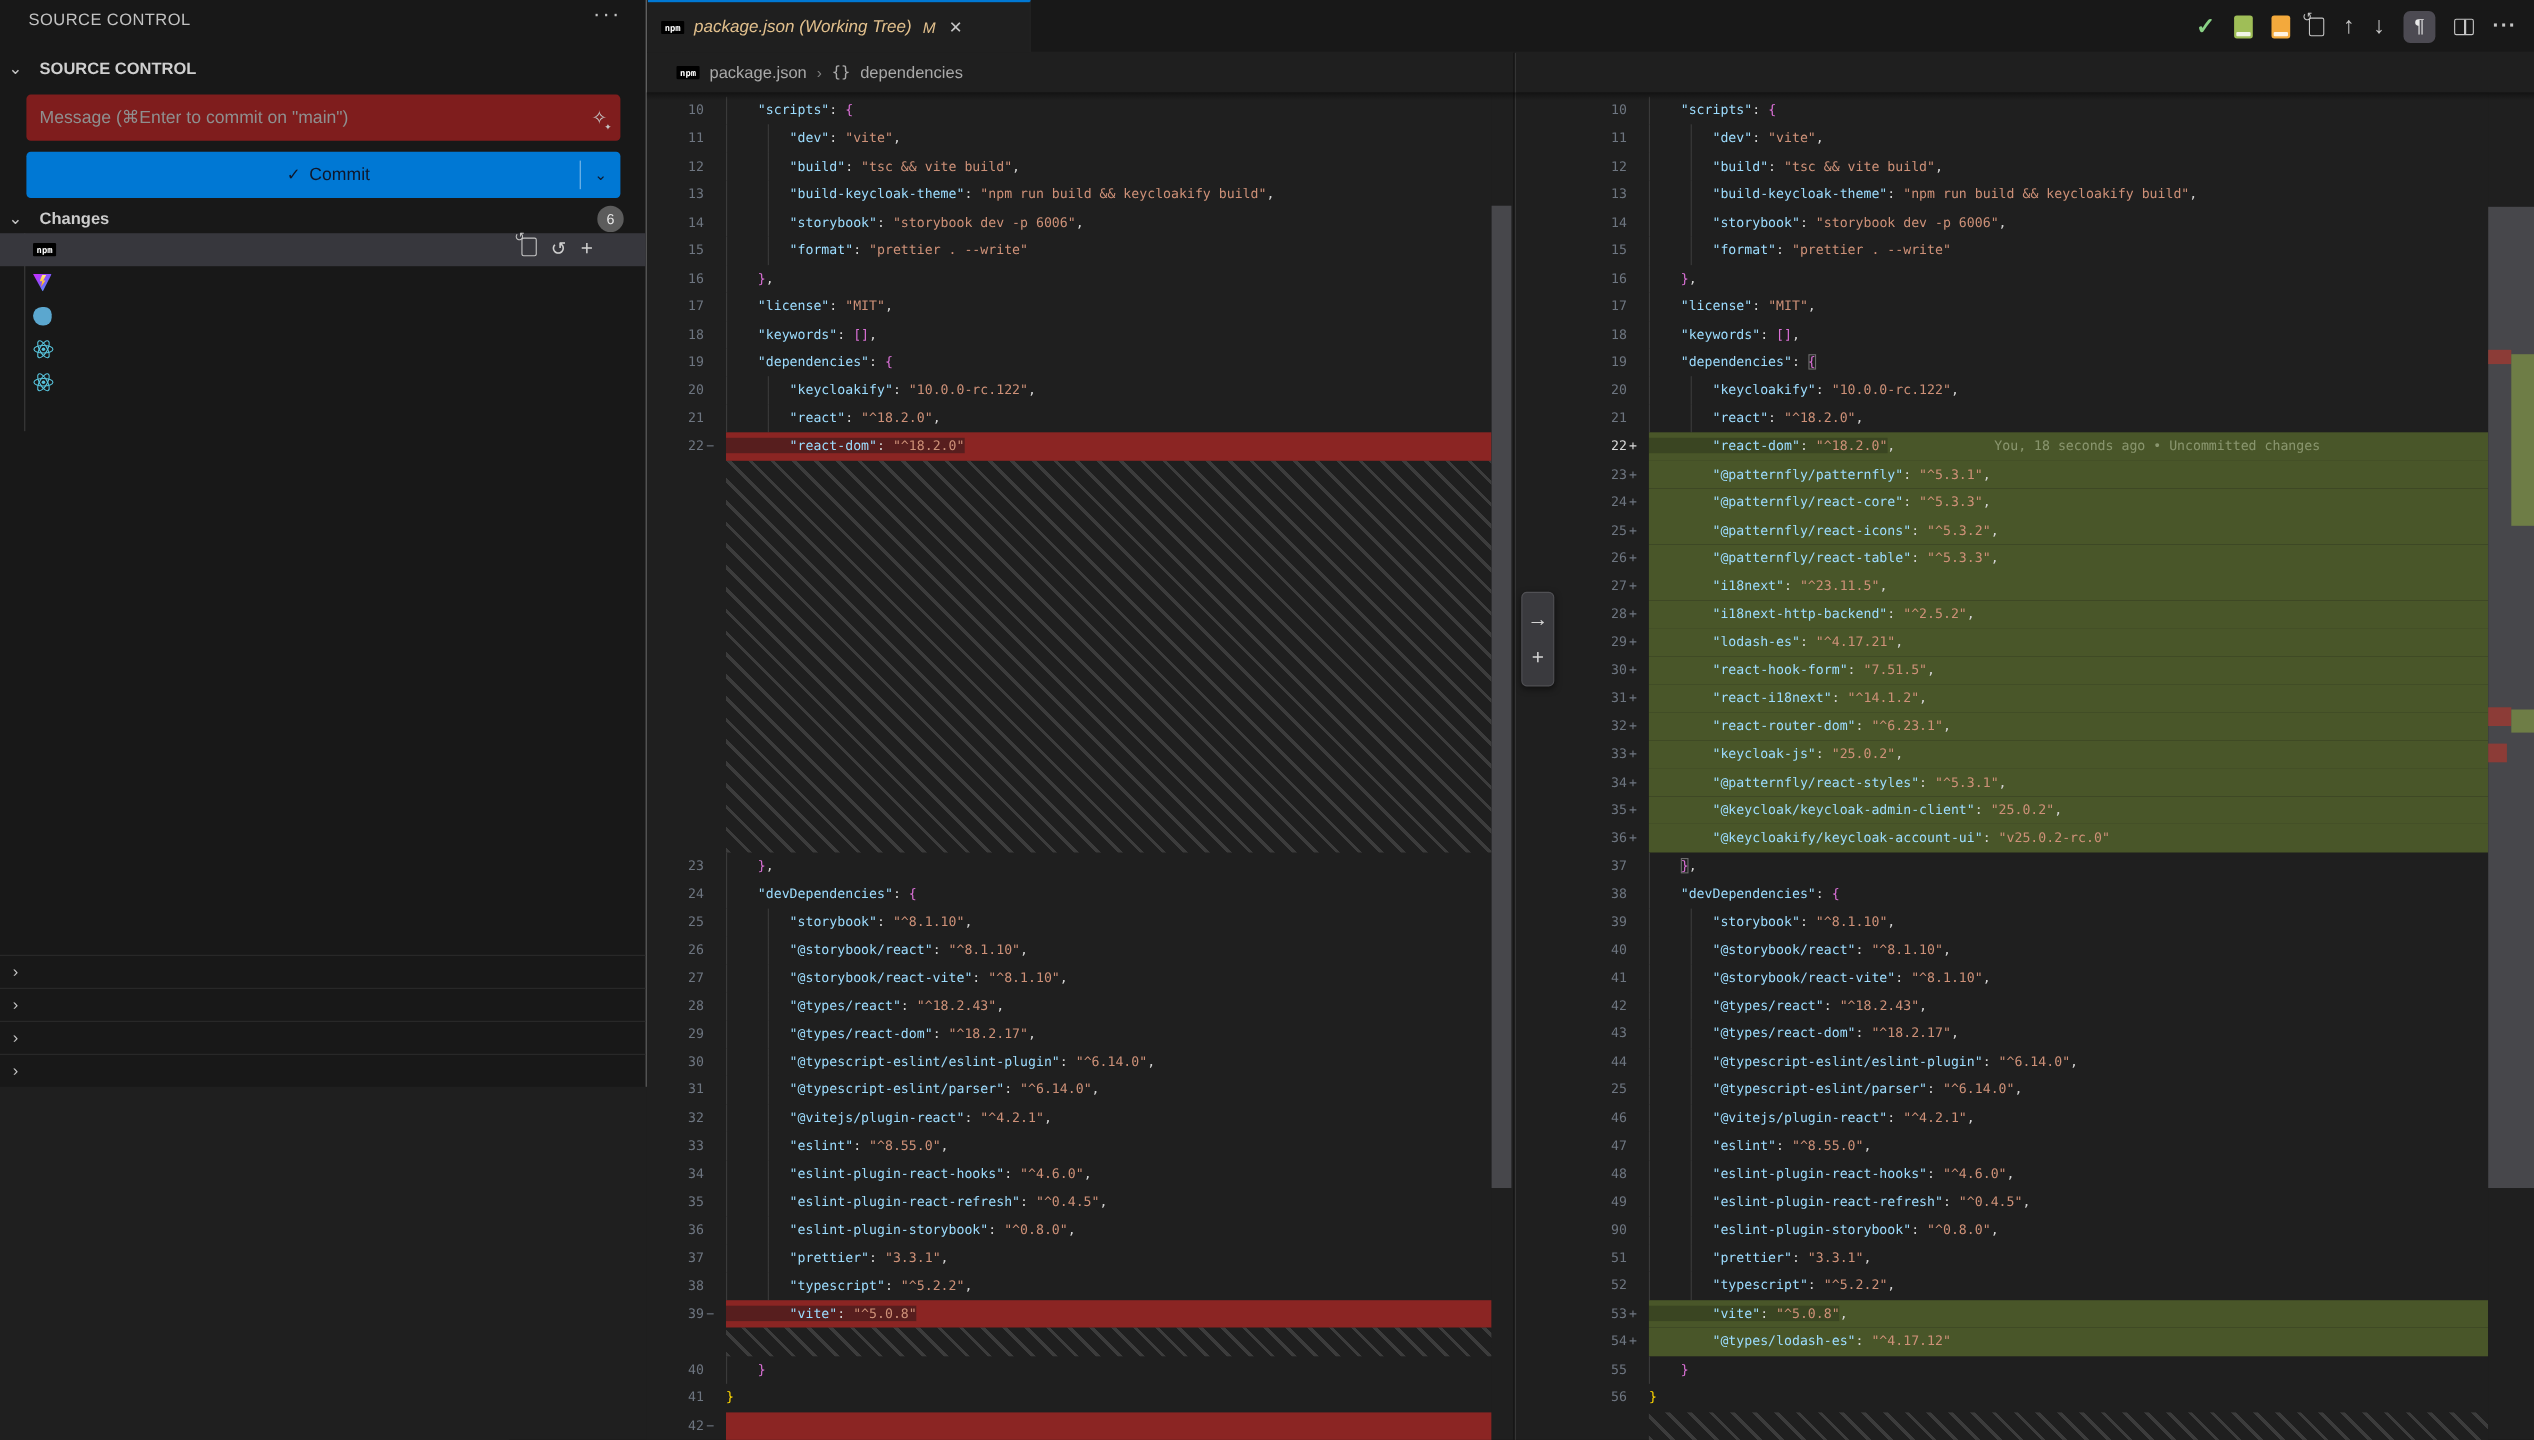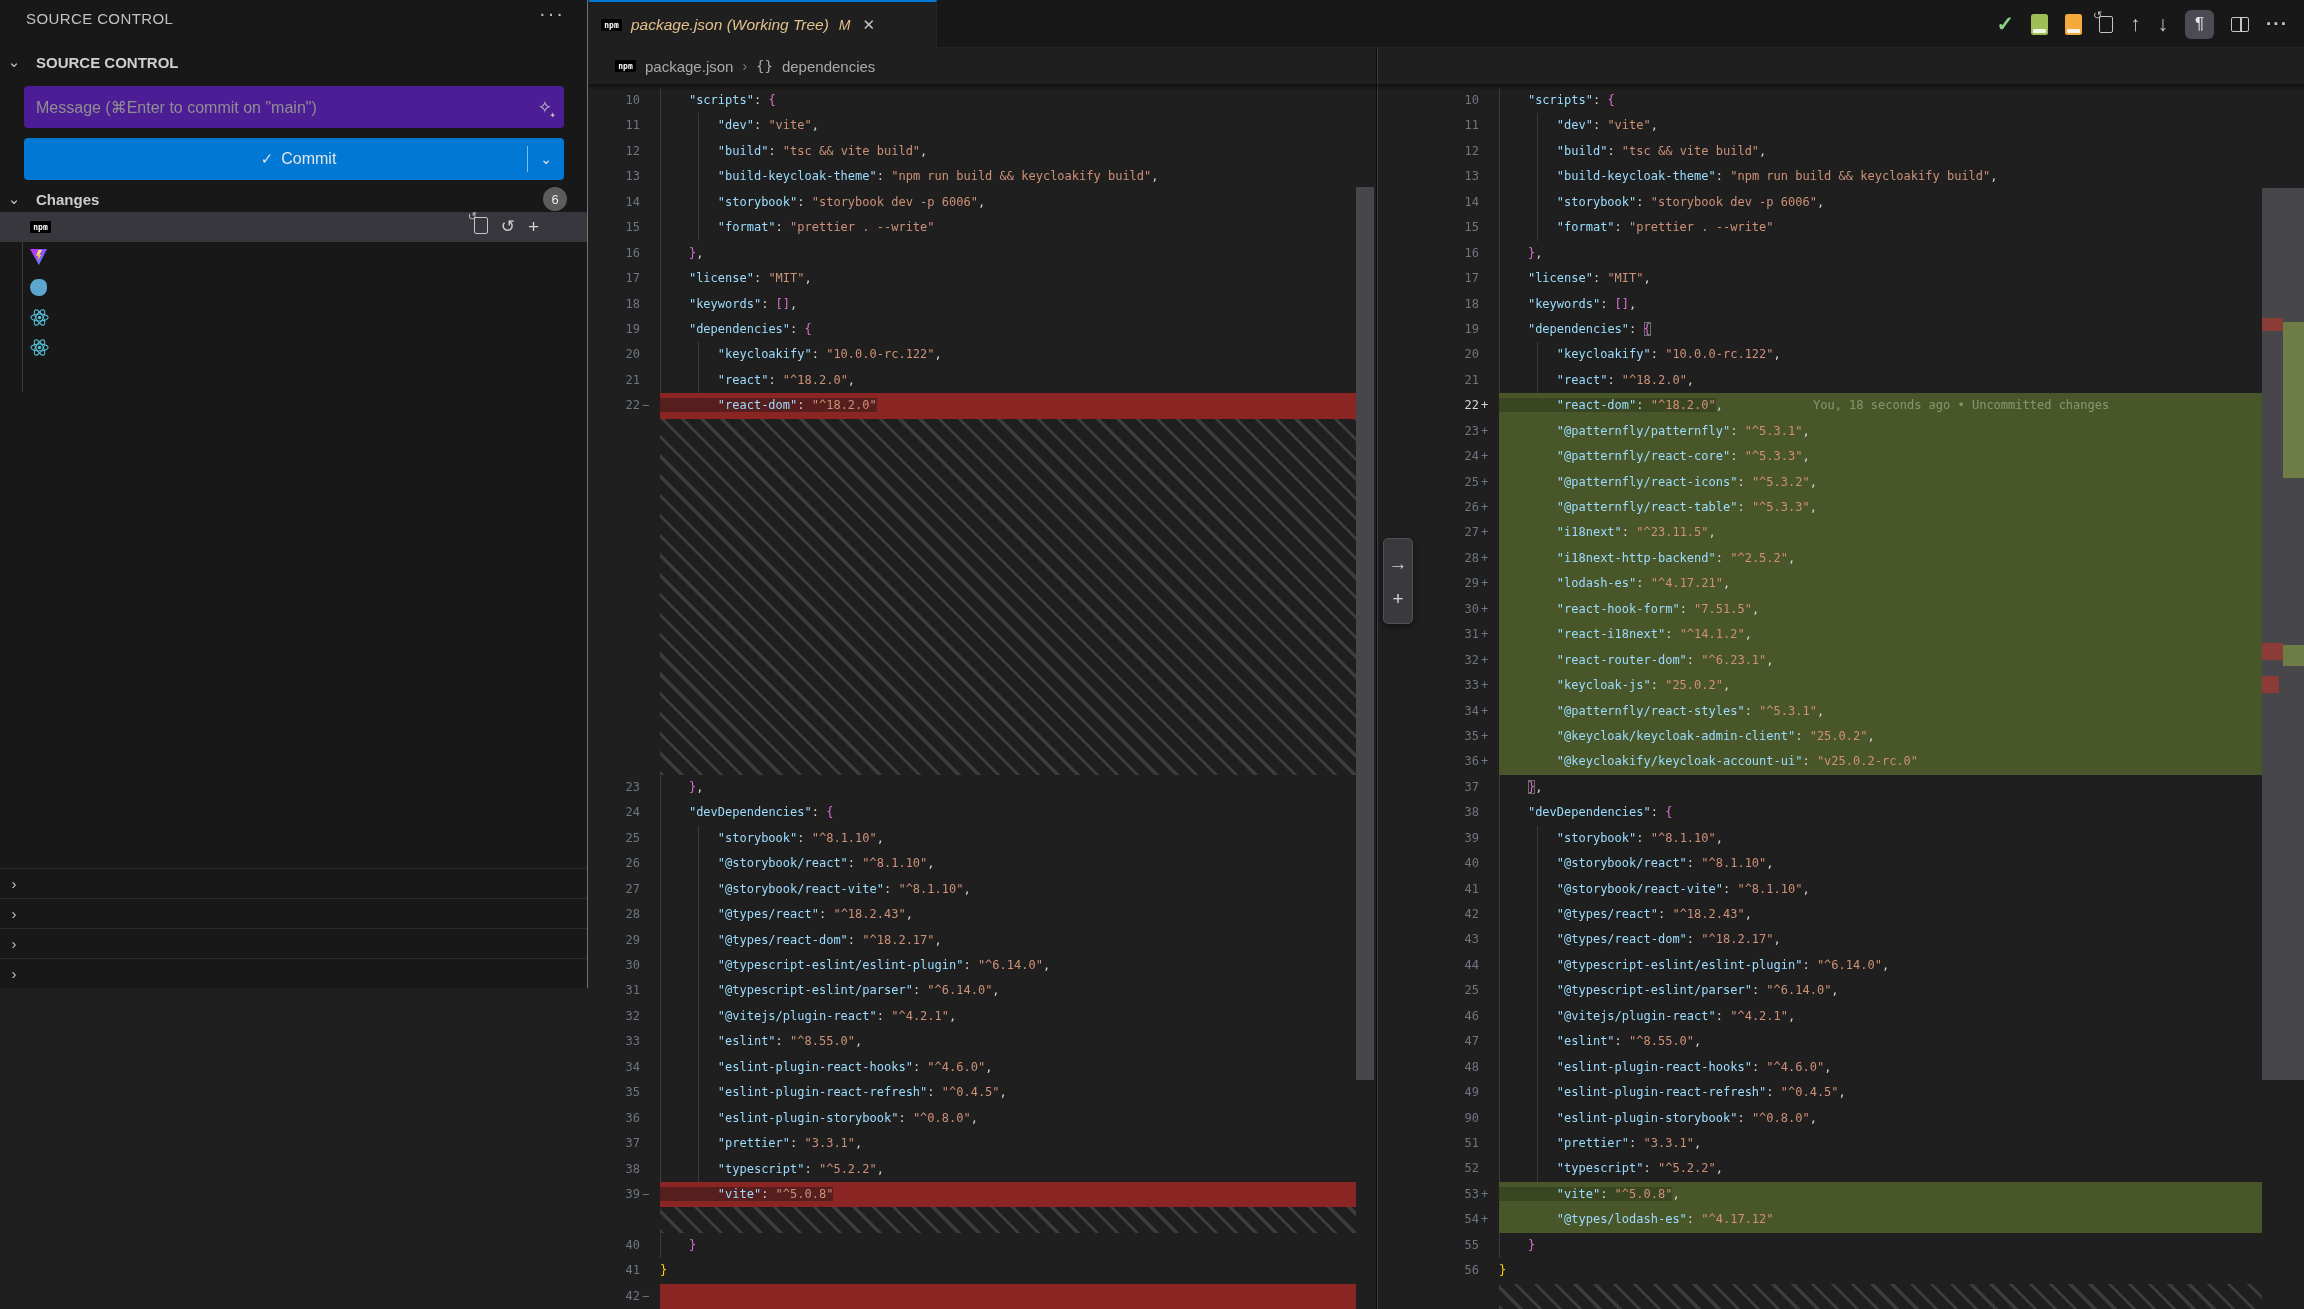--- a/index.html
+++ b/index.html
@@ -16,27 +16,27 @@
        font-family:"Liberation Sans",sans-serif;color:var(--fg);overflow:hidden;}
 
   
   #sidebar{position:absolute;left:0;top:0;width:588px;height:988px;background:var(--bg-side);
            border-right:1px solid #737373;}
   .sc-title{position:absolute;left:26px;top:10px;font-size:15px;color:#c2c2c2;letter-spacing:.4px;}
   .sc-more{position:absolute;right:22px;top:2px;font-size:20px;color:#c2c2c2;letter-spacing:2px;cursor:pointer;}
   .sec-head{position:absolute;left:0;top:46px;width:100%;height:32px;display:flex;align-items:center;}
   .chev{width:28px;text-align:center;color:#c5c5c5;font-size:15px;flex:none;}
   .sec-label{font-weight:bold;font-size:15px;color:#cfcfcf;margin-left:8px;}
-  #msgbox{position:absolute;left:24px;top:86px;width:540px;height:42px;background:#4c1d95;
+  #msgbox{position:absolute;left:24px;top:86px;width:540px;height:42px;background:#7f1d1d;
           border-radius:4px;display:flex;align-items:center;padding:0 12px;}
   #msgbox .ph{color:#8f8f8f;font-size:16px;flex:1;}
   .sparkle{color:#c5c5c5;font-size:17px;position:relative;}
   .sparkle::after{content:"✦";position:absolute;font-size:8px;right:-4px;bottom:-2px;}
   #commitbtn{position:absolute;left:24px;top:138px;width:540px;height:42px;background:var(--accent);
-             border-radius:4px;display:flex;align-items:center;color:#e5e5e5;cursor:pointer;padding-left:46px;}
+             border-radius:4px;display:flex;align-items:center;color:#0f172a;cursor:pointer;padding-left:46px;}
   #commitbtn .main{flex:1;text-align:center;font-size:16px;}
   #commitbtn .chk{margin-right:8px;font-size:15px;}
   #commitbtn .split{width:1px;height:26px;background:rgba(255,255,255,.5);}
   #commitbtn .dd{width:36px;text-align:center;font-size:14px;}
   #changes-head{position:absolute;left:0;top:186px;width:100%;height:26px;display:flex;align-items:center;}
   #changes-head .lbl{font-weight:bold;font-size:15px;margin-left:8px;flex:1;}
   .badge{width:24px;height:24px;border-radius:50%;background:#5c5c5c;color:#e8e8e8;font-size:13px;
          display:flex;align-items:center;justify-content:center;margin-right:20px;}
   #filelist{position:absolute;left:0;top:212px;width:100%;}
   .treeguide{position:absolute;left:22px;top:212px;width:1px;height:180px;background:#3c3c3c;}

